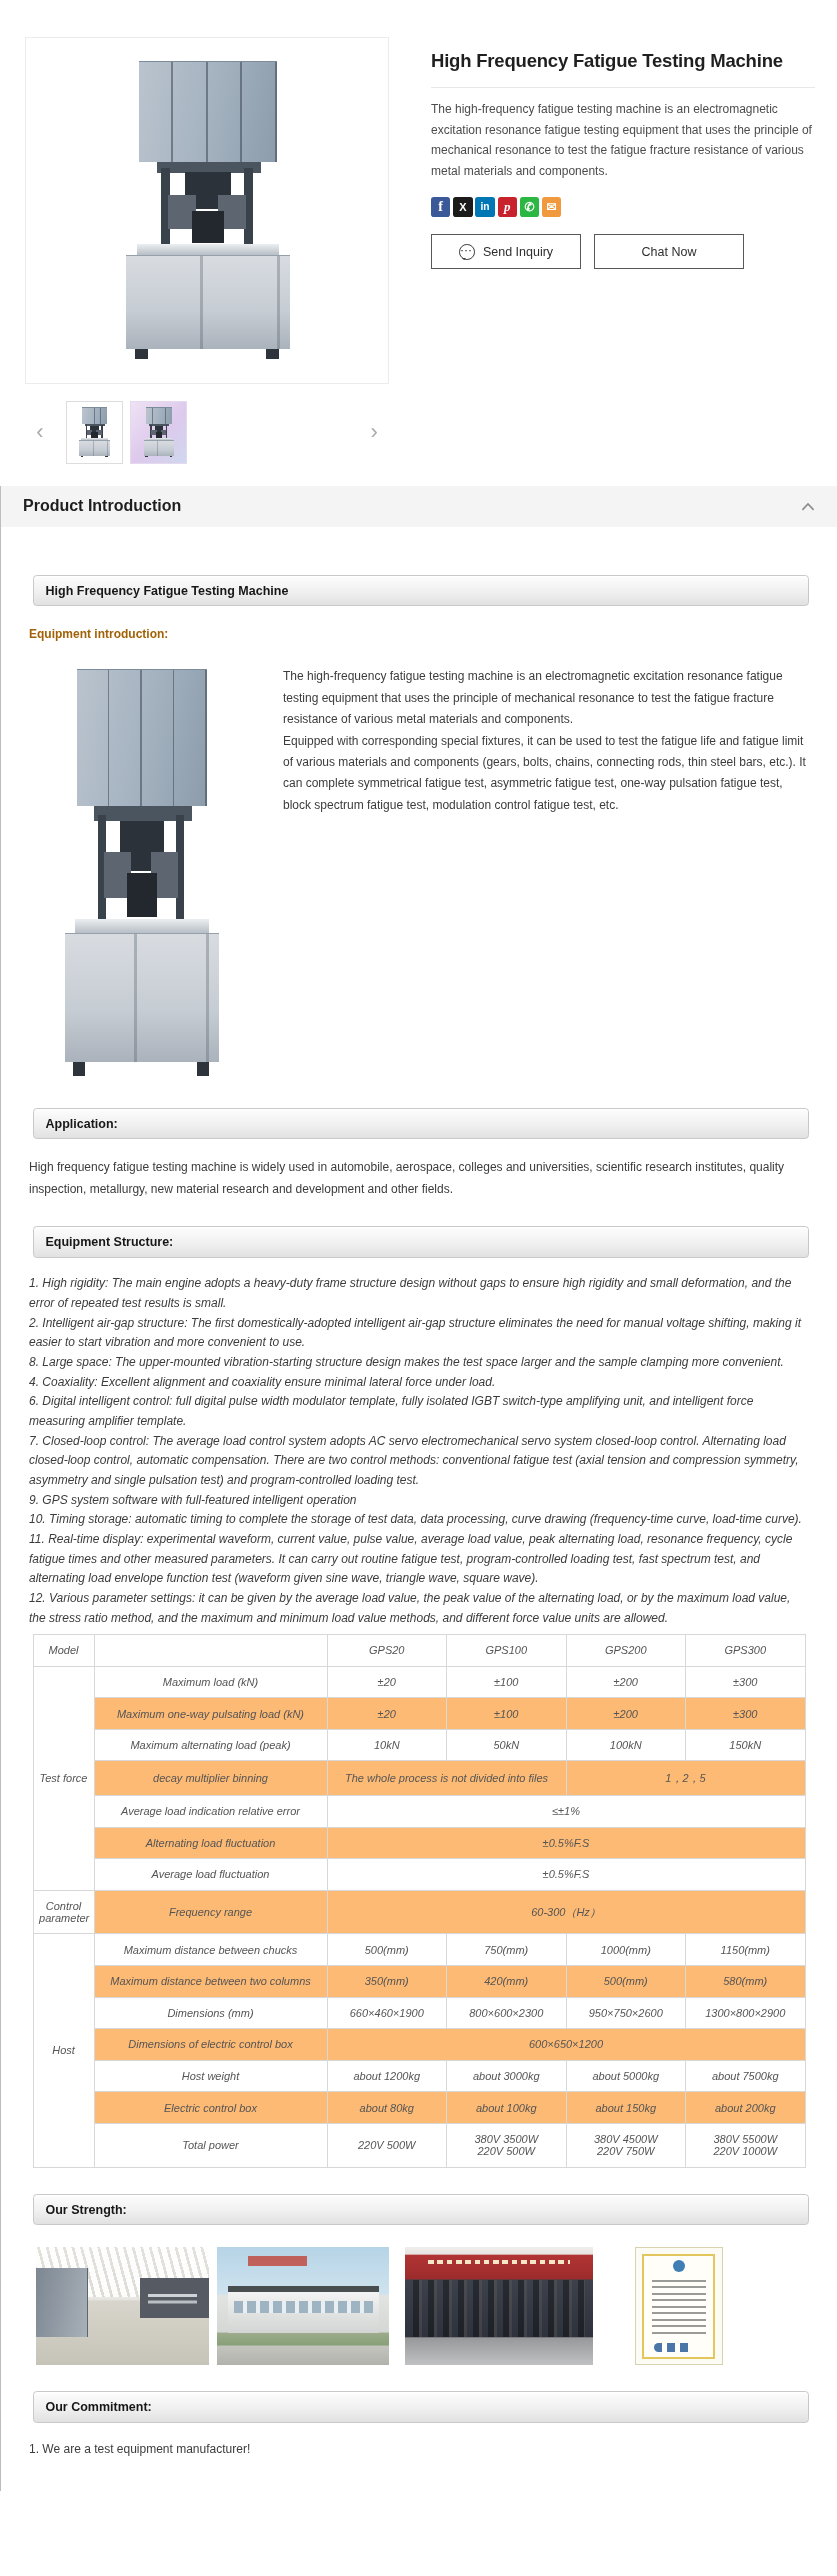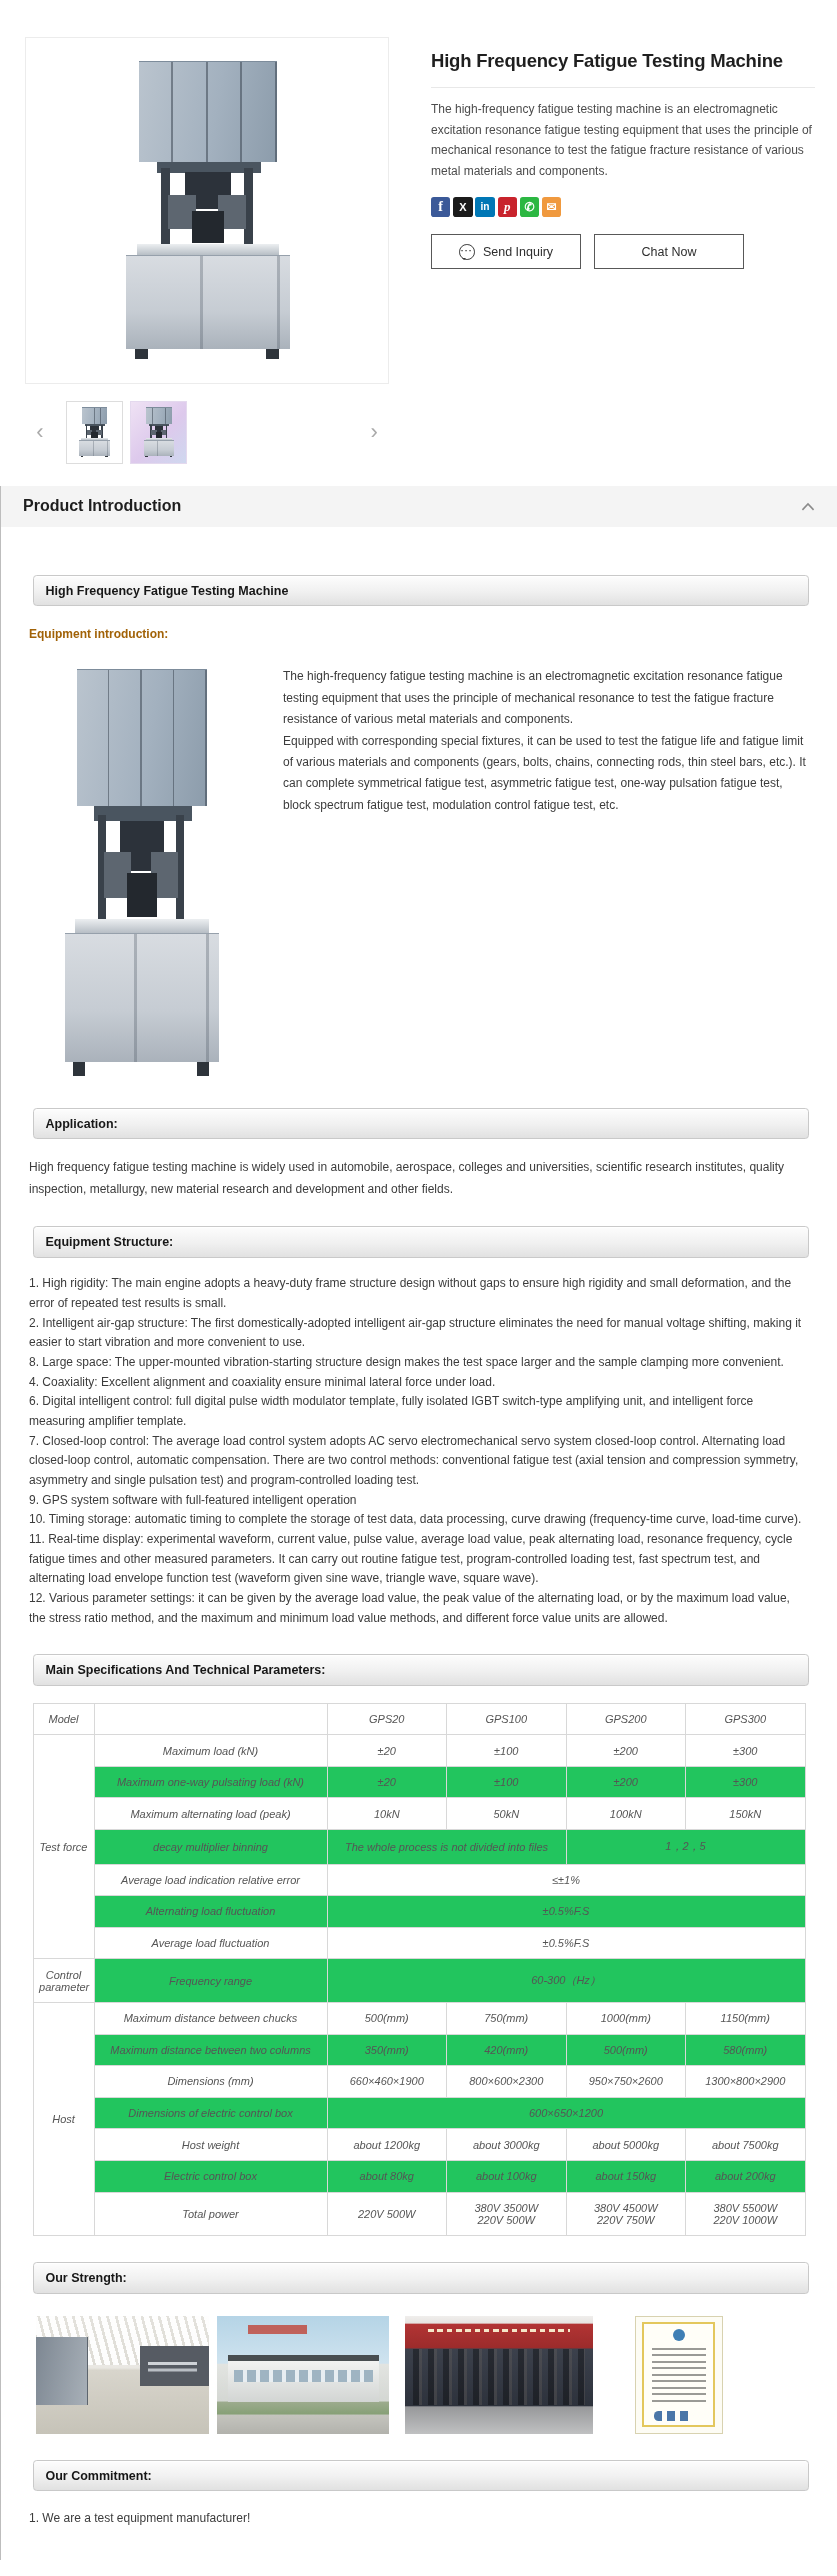--- a/index.html
+++ b/index.html
@@ -46,30 +46,30 @@
   .grad-bar { height:31.5px; line-height:30px; background:linear-gradient(180deg,#fdfdfd 0%,#f0f0f0 55%,#e1e1e1 100%); border:0.9px solid #c9c9c9; border-radius:3.7px; box-shadow:inset 0 0.9px 0 #fff; font-weight:bold; font-size:12.5px; color:#171717; padding:0 12px; margin:26px 28px 16.7px 31.5px; }
   .grad-bar.first { margin-top:24px; }
 
   .body-text { font-size:12px; color:#3c3c3c; }
   .eq-label { font-weight:bold; font-size:12px; color:#a16207; margin:20.4px 28px 24px 28px; }
   .intro-flex { display:flex; margin:0 28px 5.6px 37px; }
   .intro-img { width:206px; height:417px; flex-shrink:0; margin-right:39px; }
   .intro-text { flex:1; font-size:12px; color:#3c3c3c; line-height:1.78; padding-top:1.9px; }
 
   .app-text { margin:5.6px 31.5px 1.9px 28px; line-height:1.85; }
-  .struct-list { margin:7.4px 31.5px 1.9px 28px; line-height:1.64; }
+  .struct-list { margin:7.4px 31.5px 1.9px 28px; line-height:1.64;font-style:italic; }
   .struct-list div { margin:0; }
   .commit-list { margin:15px 31.5px 0 28px; line-height:1.7; }
 
   
   table.specs { border-collapse:collapse; width:calc(100% - 63px); margin:5.6px 28px 7.4px 31.5px; font-size:11px; color:#555; table-layout:fixed;font-style:italic; }
   table.specs td { border:0.9px solid #d8d8d8; text-align:center; vertical-align:middle; padding:9.3px 5.6px; white-space:pre-line; background:#fff; }
   td.group-cell { width:61px; background:#fff !important; }
   td.param { width:233px; }
-  tr.shade td { background:#22c55e; }
+  tr.shade td { background:#fdba74; }
 
   
   .strength-row { display:flex; align-items:flex-start; margin:22px 28px 5.6px 35px; }
   .sphoto { height:118px; position:relative; overflow:hidden; flex-shrink:0; }
   .ph-office { width:173px; background:linear-gradient(180deg,#f4f3f0 0%,#e9e7e2 44%,#d8d5cc 46%,#c6c3b8 100%); }
   .ph-office .o-ceil { position:absolute; top:0; left:0; right:0; height:42%; background:repeating-linear-gradient(75deg, rgba(255,255,255,.9) 0 5.6px, rgba(210,208,200,.5) 5.6px 8.3px); }
   .ph-office .o-wall-l { position:absolute; top:18%; left:0; width:30%; height:58%; background:linear-gradient(100deg,#7d8792,#a8b0b8); border-right:1.9px solid #5d656e; }
   .ph-office .o-wall-r { position:absolute; top:26%; right:0; width:40%; height:34%; background:#565b63; }
   .ph-office .o-wall-r::before { content:""; position:absolute; top:40%; left:12%; width:70%; height:2.8px; background:#cfd3d8; box-shadow:0 6.5px 0 #b9bec4; }
   .ph-factory { width:172px; margin-left:8.3px; background:linear-gradient(180deg,#b5d4e6 0%,#cfe3ef 40%,#e2e4e1 41%,#d4d7d3 72%,#9cab8d 73%,#87a077 83%,#c4c4be 84%,#b2b2ac 100%); }
@@ -237,21 +237,20 @@
         <div>8. Large space: The upper-mounted vibration-starting structure design makes the test space larger and the sample clamping more convenient.</div>
         <div>4. Coaxiality: Excellent alignment and coaxiality ensure minimal lateral force under load.</div>
         <div>6. Digital intelligent control: full digital pulse width modulator template, fully isolated IGBT switch-type amplifying unit, and intelligent force measuring amplifier template.</div>
         <div>7. Closed-loop control: The average load control system adopts AC servo electromechanical servo system closed-loop control. Alternating load closed-loop control, automatic compensation. There are two control methods: conventional fatigue test (axial tension and compression symmetry, asymmetry and single pulsation test) and program-controlled loading test.</div>
         <div>9. GPS system software with full-featured intelligent operation</div>
         <div>10. Timing storage: automatic timing to complete the storage of test data, data processing, curve drawing (frequency-time curve, load-time curve).</div>
         <div>11. Real-time display: experimental waveform, current value, pulse value, average load value, peak alternating load, resonance frequency, cycle fatigue times and other measured parameters. It can carry out routine fatigue test, program-controlled loading test, fast spectrum test, and alternating load envelope function test (waveform given sine wave, triangle wave, square wave).</div>
         <div>12. Various parameter settings: it can be given by the average load value, the peak value of the alternating load, or by the maximum load value, the stress ratio method, and the maximum and minimum load value methods, and different force value units are allowed.</div>
       </div>
 
-      <div class="grad-bar">Main Specifications And Technical Parameters:</div>
 
       <table class="specs">
         <tbody>
           <tr>
             <td class="group-cell">Model</td>
             <td class="param"></td>
             <td>GPS20</td>
             <td>GPS100</td>
             <td>GPS200</td>
             <td>GPS300</td>

